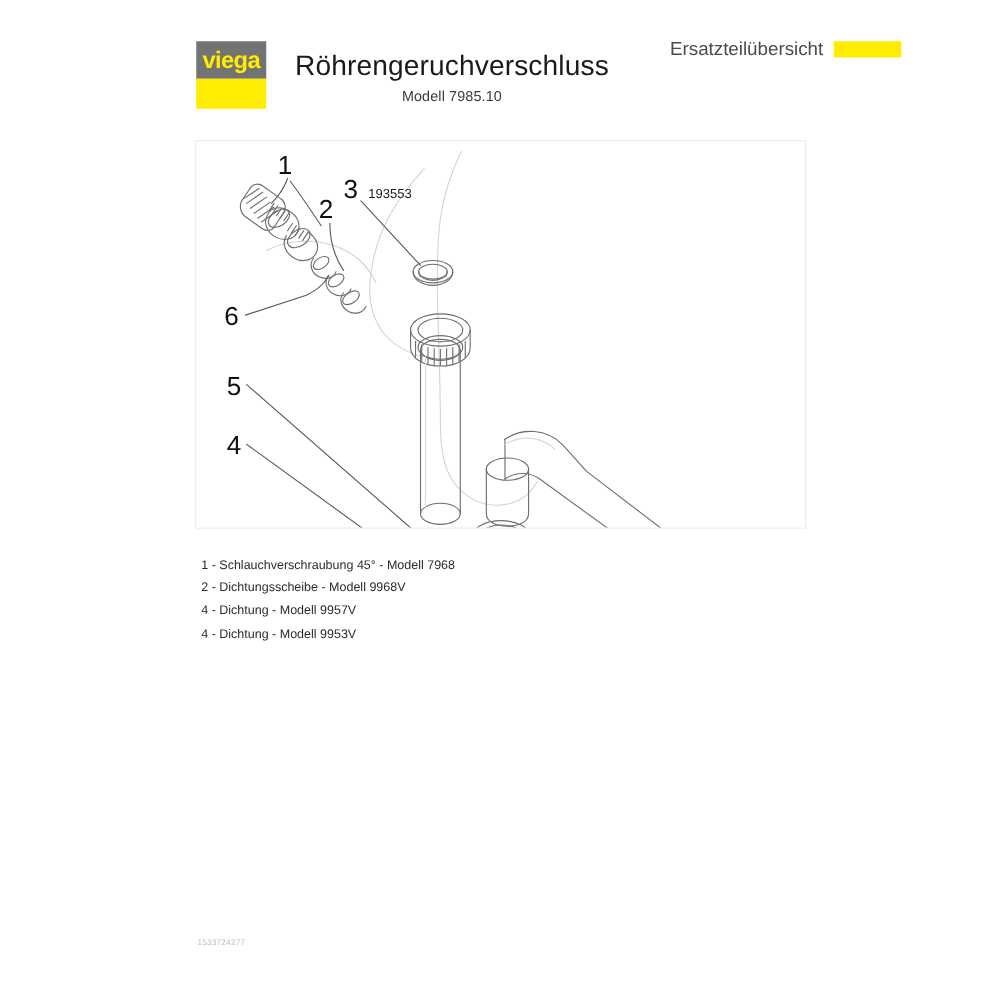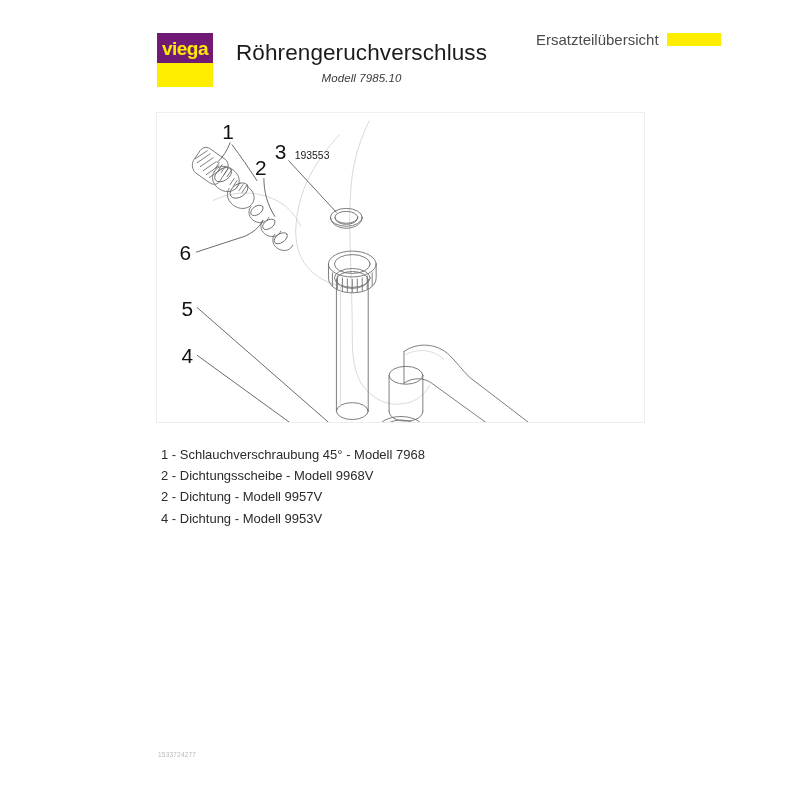--- a/index.html
+++ b/index.html
@@ -24,21 +24,21 @@
   .logo {
     position: absolute;
     left: 157px;
     top: 33px;
     width: 56px;
     height: 54px;
   }
   .logo-mark {
     width: 56px;
     height: 30px;
-    background: #701a75;
+    background: #737373;
     display: flex;
     align-items: center;
     justify-content: center;
   }
   .logo-word {
     color: #ffed00;
     font-family: "Liberation Sans", sans-serif;
     font-weight: bold;
     font-size: 19px;
     letter-spacing: -0.5px;
@@ -62,21 +62,20 @@
     color: #1b1b1b;
     line-height: 1.15;
     letter-spacing: 0.1px;
     white-space: nowrap;
   }
   .doc-subtitle {
     font-size: 11.5px;
     color: #3a3a3a;
     margin-top: 6px;
     letter-spacing: 0.1px;
-    font-style: italic;
   }
 
   .overview-tag {
     position: absolute;
     left: 536px;
     top: 31px;
     display: flex;
     align-items: center;
     gap: 8px;
   }
@@ -111,21 +110,21 @@
   }
 
   
   .parts-list {
     position: absolute;
     left: 161px;
     top: 448px;
     width: 420px;
   }
   .part-row {
-    font-size: 13px;
+    font-size: 10px;
     color: #2b2b2b;
     line-height: 1;
     margin-bottom: 8.2px;
     white-space: nowrap;
   }
 
   
   .footer-code {
     position: absolute;
     left: 158px;
@@ -323,19 +322,19 @@
         <text x="24" y="204">5</text>
         <text x="22" y="148">6</text>
       </g>
       <text x="138" y="46" font-family="Liberation Sans, sans-serif" font-size="10.5" fill="#1a1a1a">193553</text>
     </svg>
   </div>
 
   <div class="parts-list">
     <div class="part-row">1 - Schlauchverschraubung 45° - Modell 7968</div>
     <div class="part-row">2 - Dichtungsscheibe - Modell 9968V</div>
-    <div class="part-row">2 - Dichtung - Modell 9957V</div>
+    <div class="part-row">4 - Dichtung - Modell 9957V</div>
     <div class="part-row">4 - Dichtung - Modell 9953V</div>
   </div>
 
   <div class="footer-code">1533724277</div>
 
 </div>
 
 </body></html>

